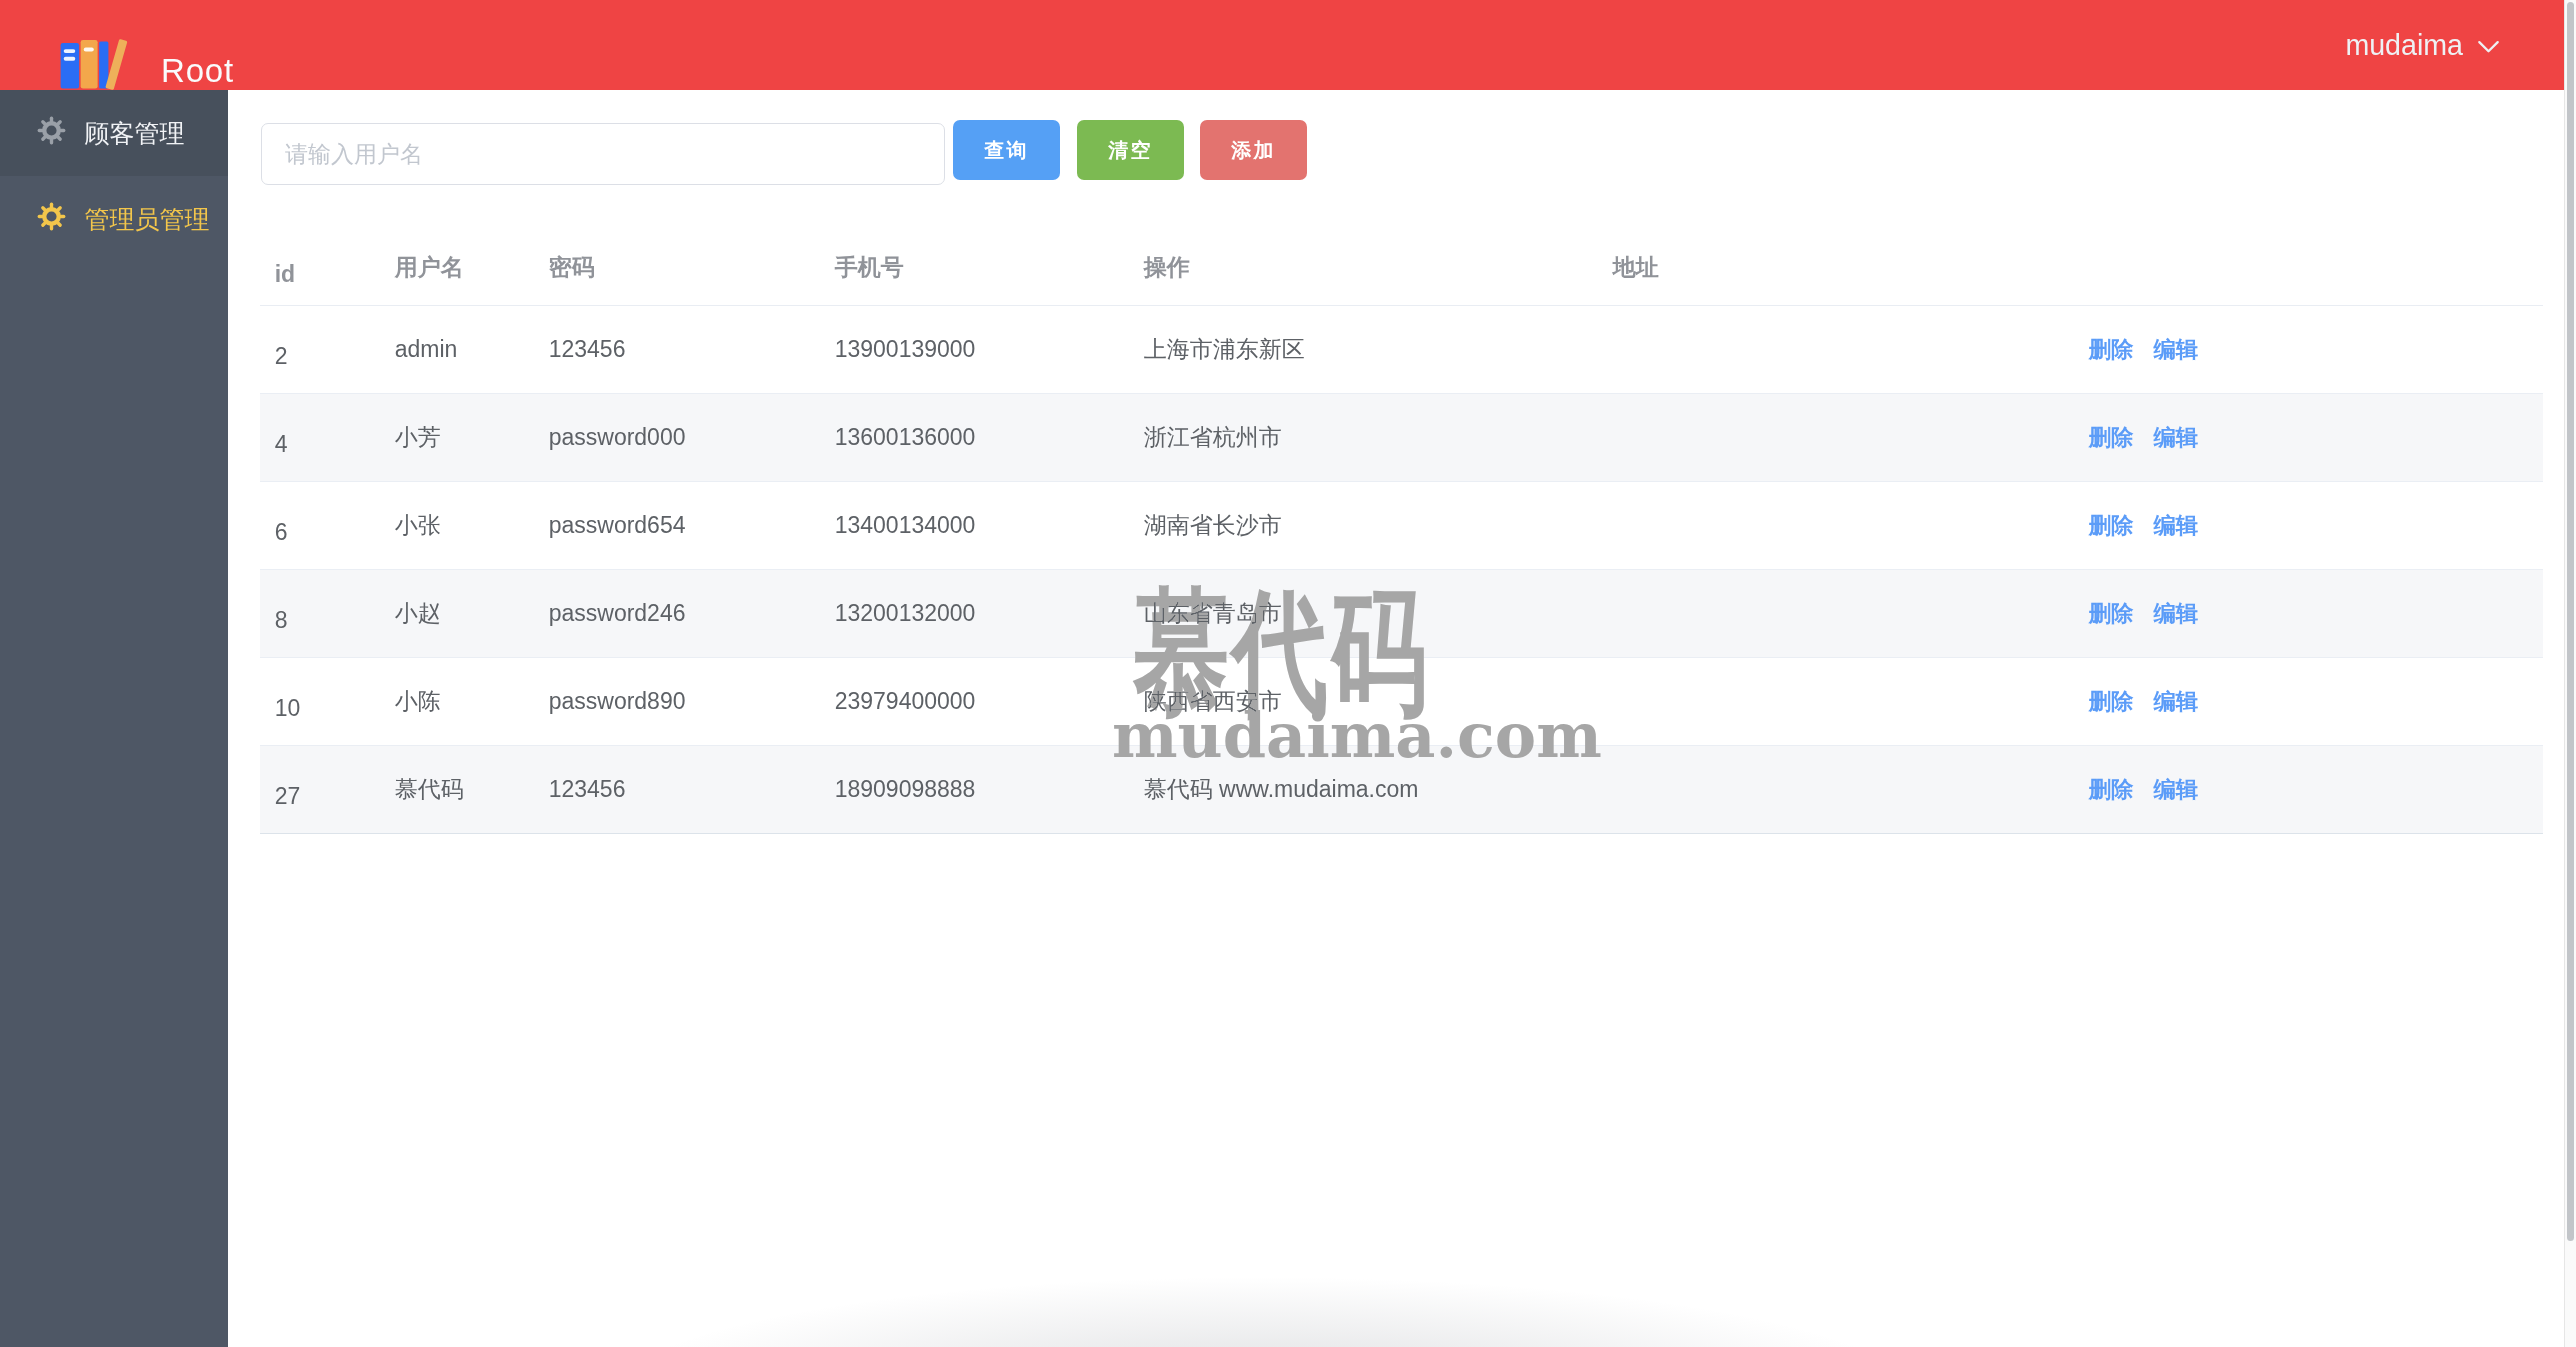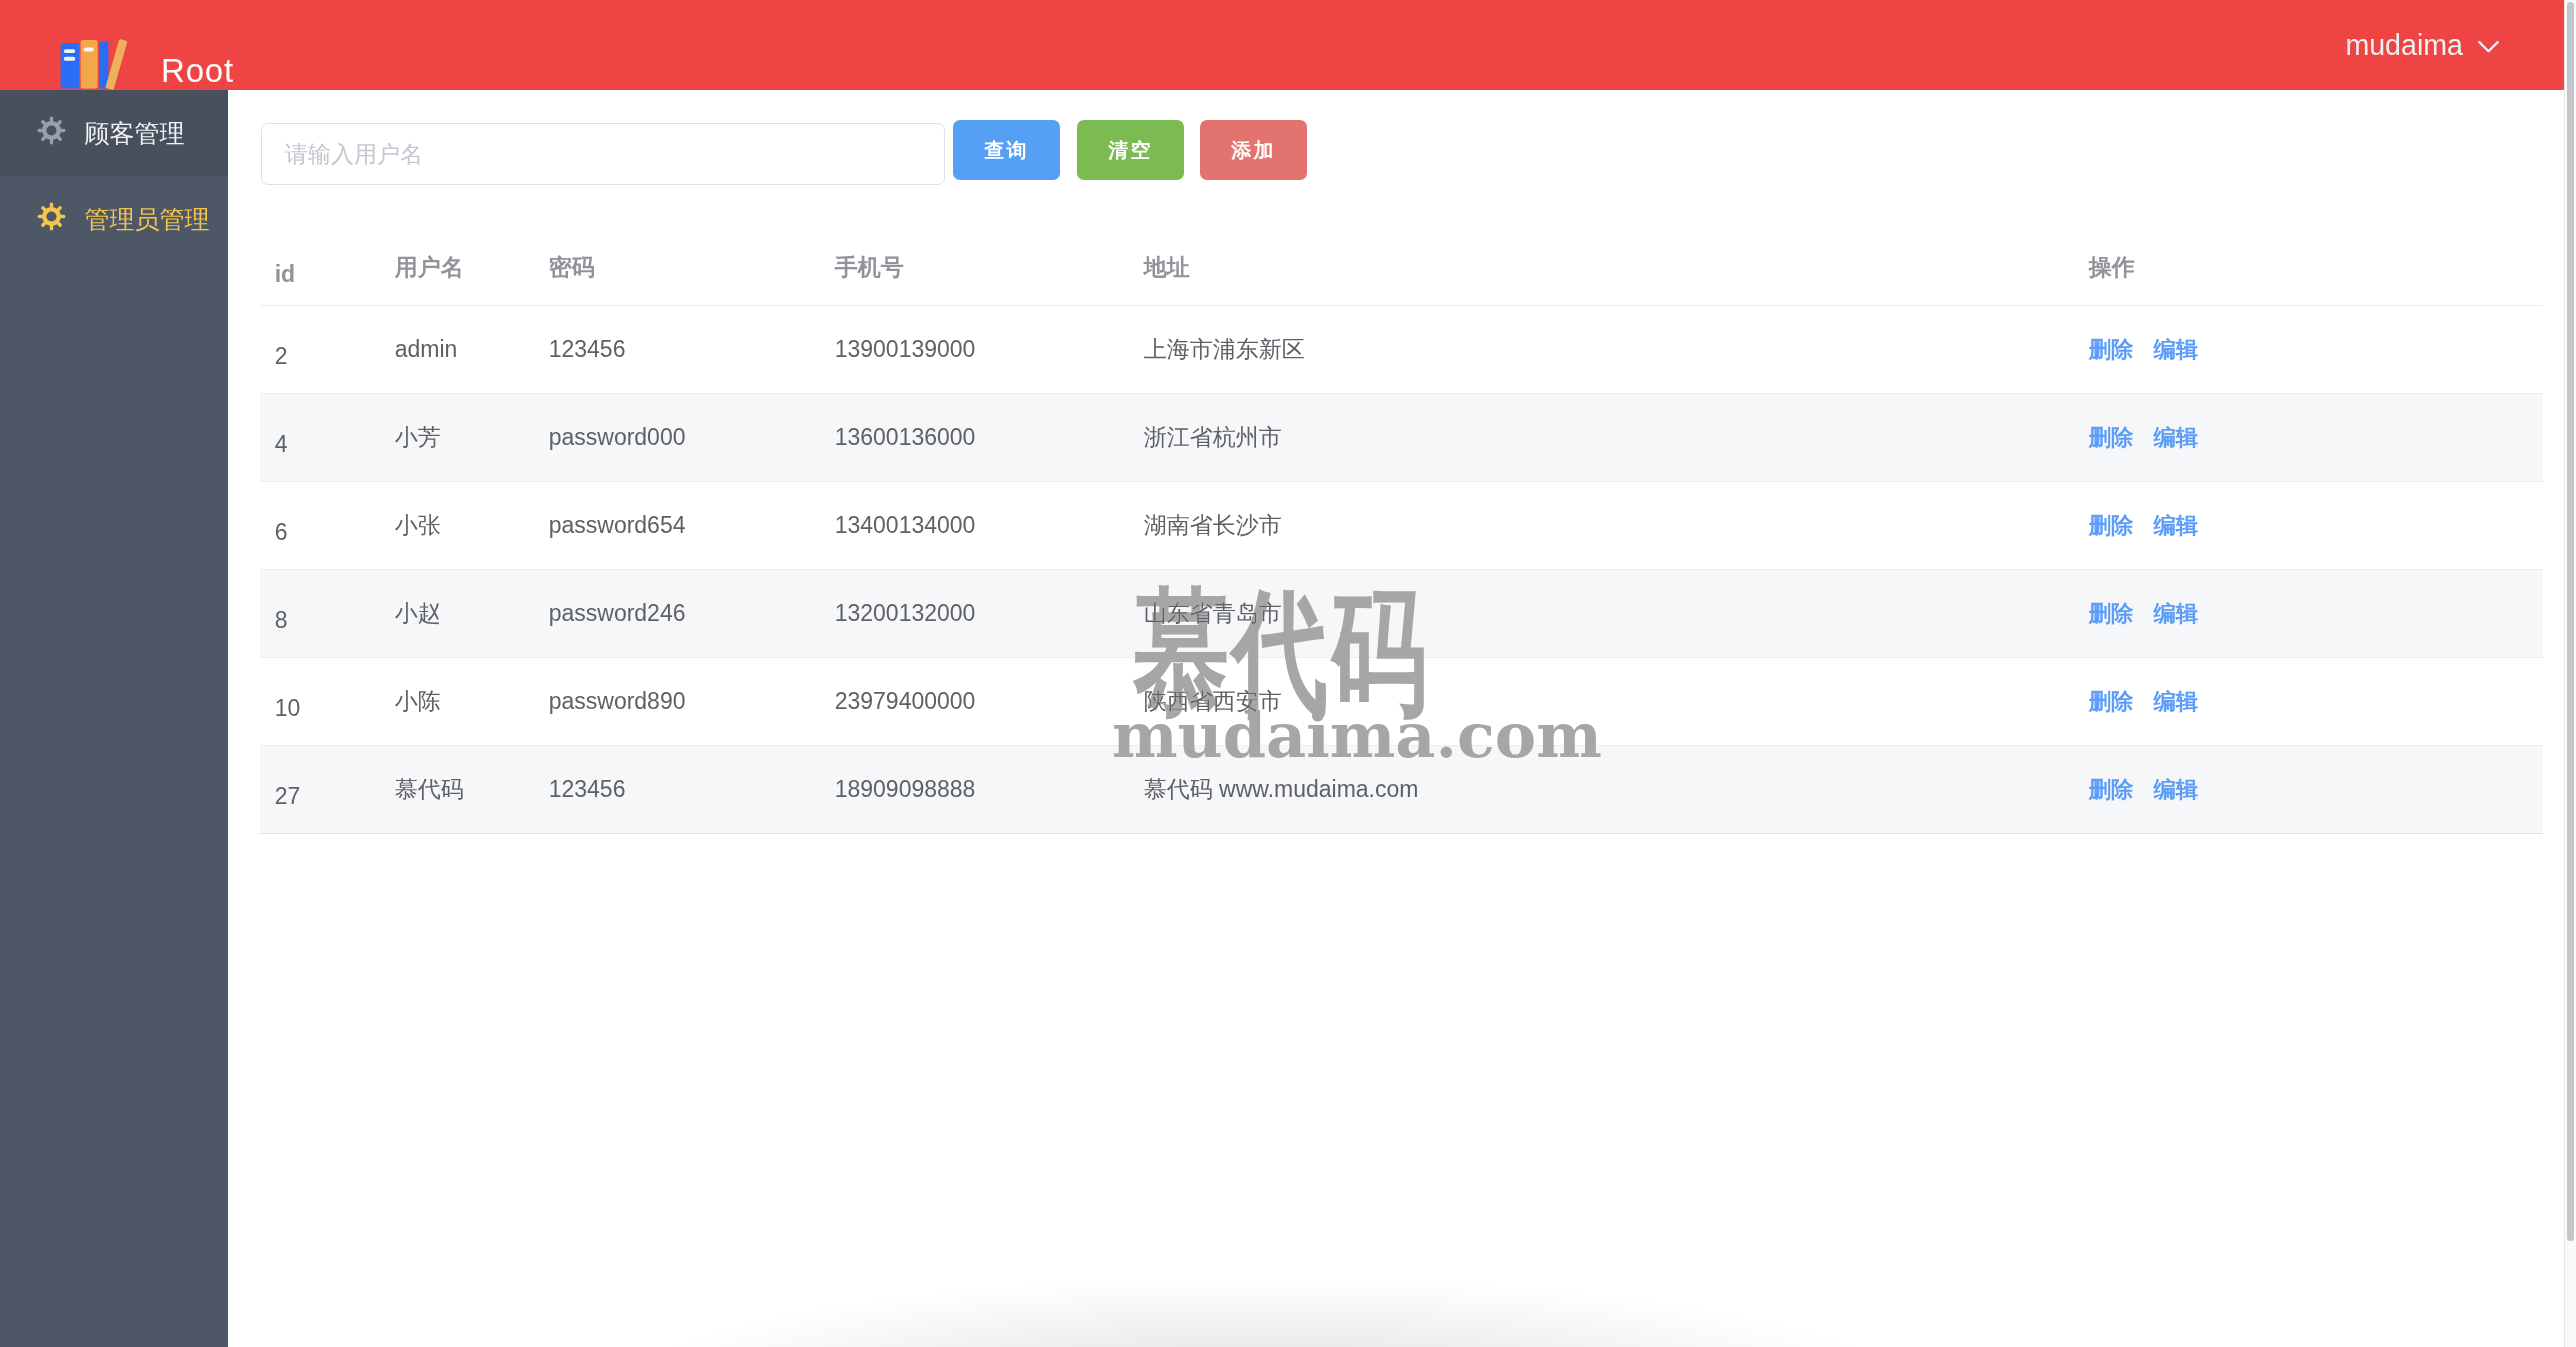--- a/index.html
+++ b/index.html
@@ -184,22 +184,22 @@
   <input class="search-input" type="text" placeholder="请输入用户名" style="">
   <button class="btn btn-query">查询</button>
   <button class="btn btn-clear">清空</button>
   <button class="btn btn-add">添加</button>
 
   <div class="thead">
     <div class="td col-id">id</div>
     <div class="td col-username">用户名</div>
     <div class="td col-password">密码</div>
     <div class="td col-phone">手机号</div>
+    <div class="td col-ops">操作</div>
     <div class="td col-address">地址</div>
-    <div class="td col-ops">操作</div>
   </div>
 
   <div class="trow r0">
     <div class="td col-id">2</div>
     <div class="td col-username">admin</div>
     <div class="td col-password">123456</div>
     <div class="td col-phone">13900139000</div>
     <div class="td col-address">上海市浦东新区</div>
     <div class="td col-ops">
       <a class="op-link">删除</a>

